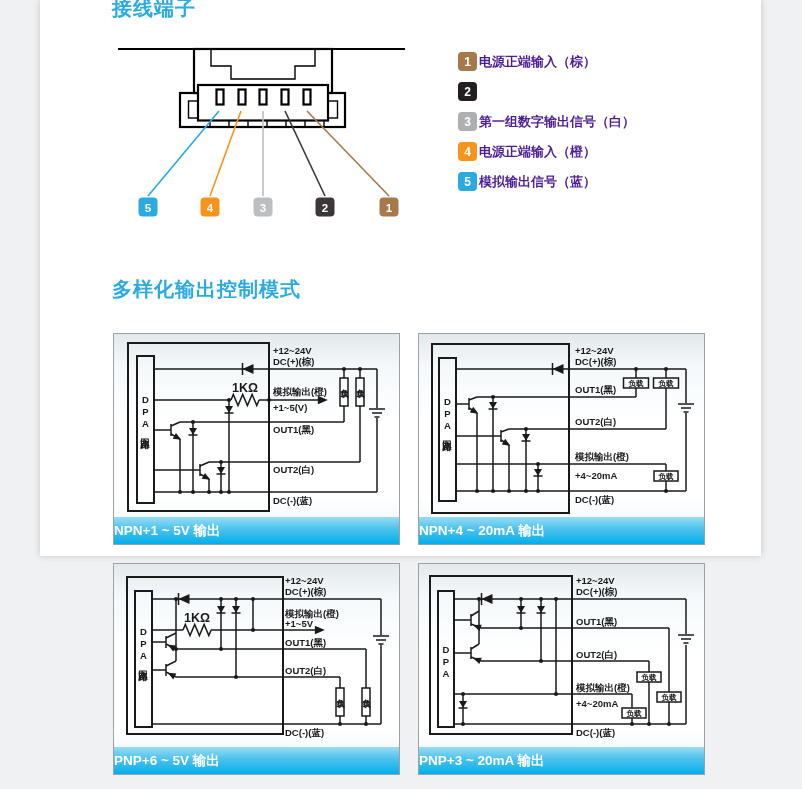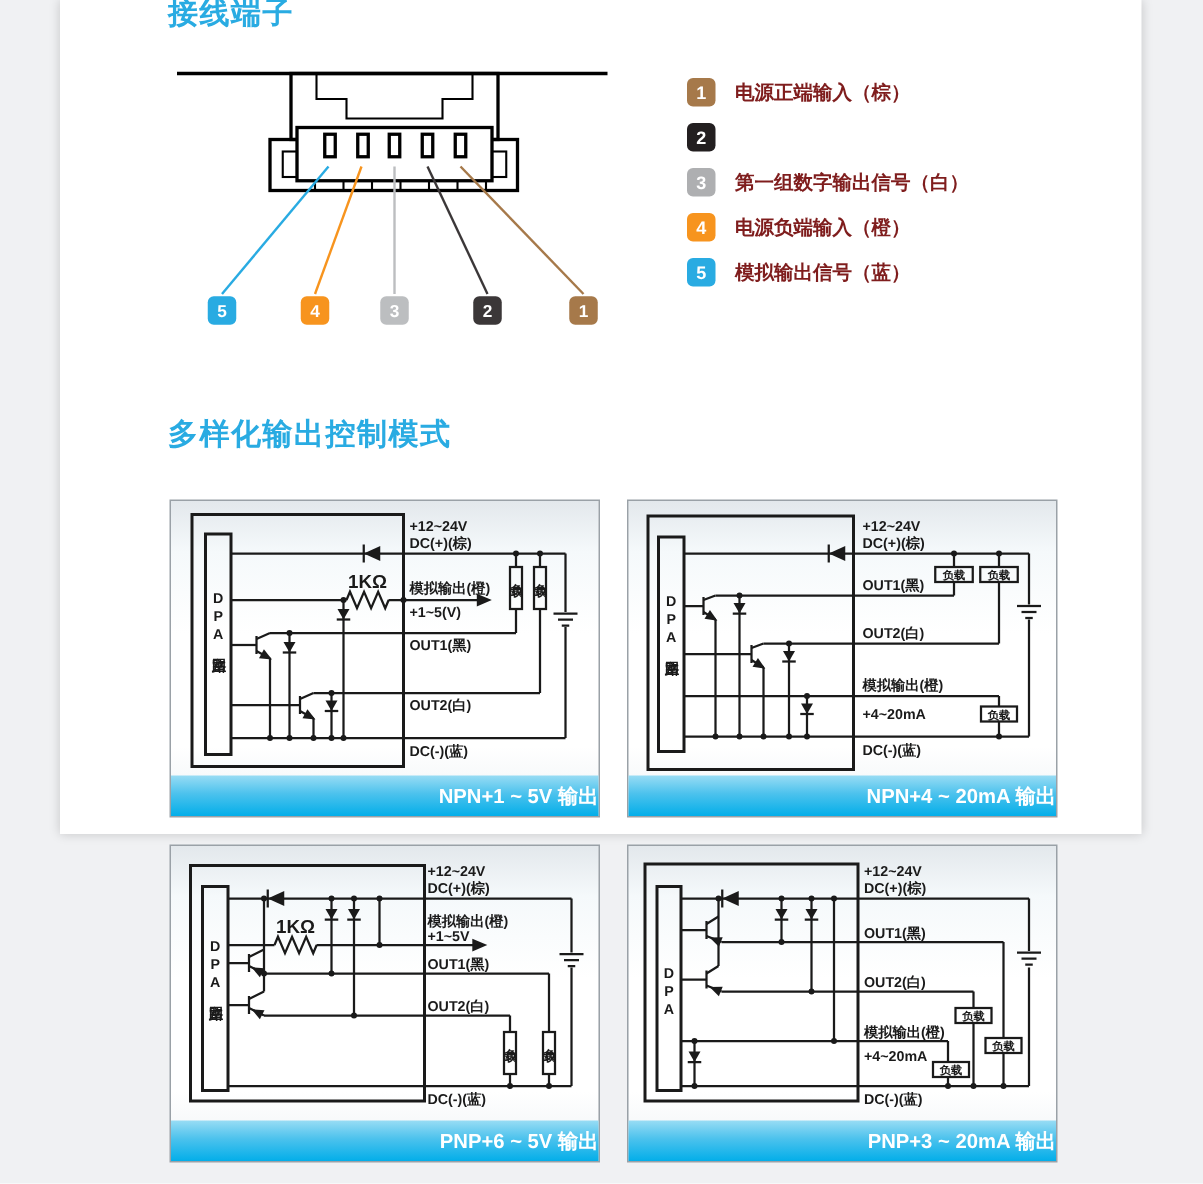--- a/index.html
+++ b/index.html
@@ -26,38 +26,38 @@
   #connector-fig{position:absolute;left:75px;top:38px;}
 
   
   .legend{position:absolute;left:418px;top:52px;}
   .legend-row{display:flex;align-items:center;height:19px;margin-bottom:11px;}
   .legend-badge{
     width:19px;height:19px;border-radius:4px;flex:0 0 19px;
     color:#fff;font-size:12px;font-weight:bold;
     display:flex;align-items:center;justify-content:center;
   }
-  .legend-label{margin-left:13px;font-size:13px;font-weight:bold;color:#7f1d1d;white-space:nowrap;}
+  .legend-label{margin-left:2px;font-size:13px;font-weight:bold;color:#4c1d95;white-space:nowrap;}
 
   
   .panel{
     position:absolute;width:285px;height:210px;
     border:1px solid #9aa1a7;
     background:linear-gradient(180deg,#e3e8ec 0%,#f5f9fb 16%,#ffffff 42%,#ffffff 78%,#edf2f5 100%);
   }
   #panel-0{left:73px;top:333px;}
   #panel-1{left:378px;top:333px;}
   #panel-2{left:73px;top:563px;}
   #panel-3{left:378px;top:563px;}
   .panel svg.ckt-svg{position:absolute;left:0;top:0;}
   .panel-caption{
     position:absolute;left:0;bottom:0;width:100%;height:27px;
     background:linear-gradient(180deg,#98dcf4 0%,#4cc2ed 45%,#03aee9 100%);
     color:#ffffff;font-size:13.5px;font-weight:bold;
-    text-align:right;line-height:27px;white-space:nowrap;
+    text-align:left;line-height:27px;white-space:nowrap;
   }
 
   
   .ckt{stroke:#1a1a1a;stroke-width:1.5;fill:none;}
   .ckt .thick{stroke-width:2;}
   .ckt text{stroke:none;fill:#1a1a1a;font-family:"Liberation Sans","DejaVu Sans",sans-serif;
             font-size:9.5px;font-weight:bold;}
   .ckt text.big{font-size:12.5px;}
   .ckt text.vtext{writing-mode:vertical-rl;text-orientation:upright;letter-spacing:1px;}
   .ckt text.vload{writing-mode:vertical-rl;text-orientation:upright;font-size:8px;letter-spacing:1px;}
@@ -159,21 +159,21 @@
     </div>
     <div class="legend-row">
       <div class="legend-badge" style="background-color: rgb(35, 31, 32);">2</div>
     </div>
     <div class="legend-row">
       <div class="legend-badge" style="background-color: rgb(174, 175, 177);">3</div>
       <div class="legend-label">第一组数字输出信号（白）</div>
     </div>
     <div class="legend-row">
       <div class="legend-badge" style="background-color: rgb(247, 148, 30);">4</div>
-      <div class="legend-label">电源负端输入（橙）</div>
+      <div class="legend-label">电源正端输入（橙）</div>
     </div>
     <div class="legend-row">
       <div class="legend-badge" style="background-color: rgb(41, 171, 226);">5</div>
       <div class="legend-label">模拟输出信号（蓝）</div>
     </div>
   </div>
 
   <div class="section-title" id="title-output">多样化输出控制模式</div>
 
   <div class="panel" id="panel-0">

